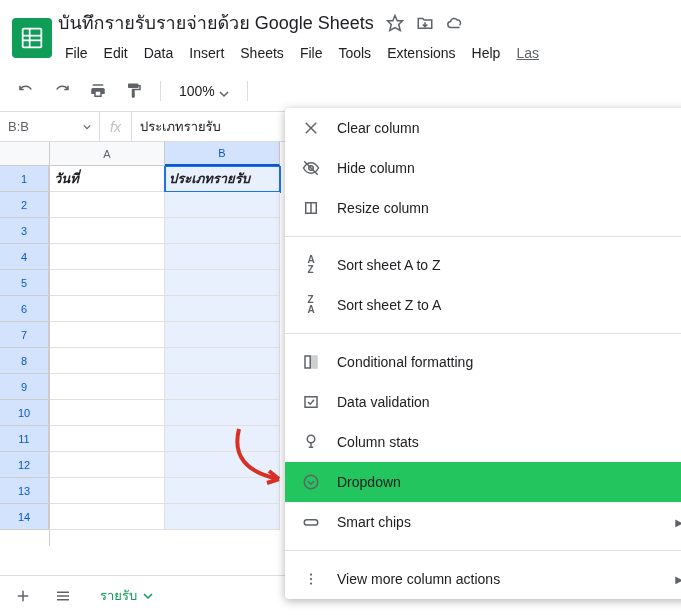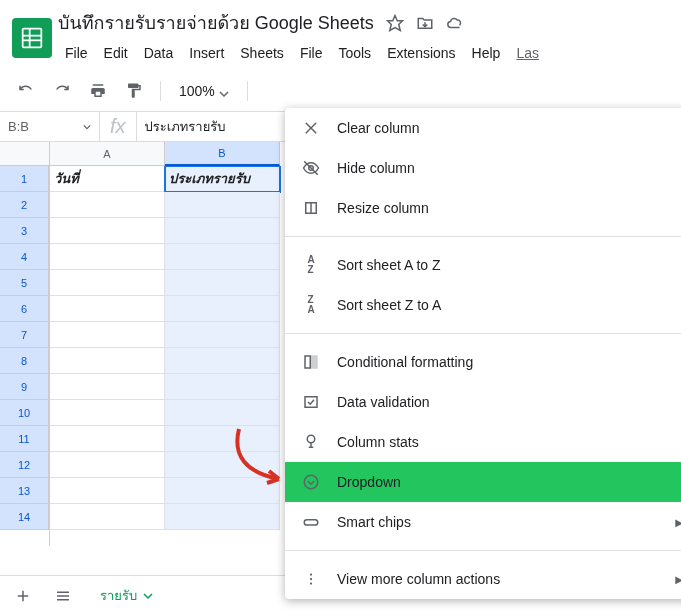--- a/index.html
+++ b/index.html
@@ -13,21 +13,21 @@
   .title-icon { color: #5f6368; display: flex; }
   .menubar { display: flex; gap: 2px; margin-top: 4px; }
   .menu-item { padding: 4px 7px; font-size: 14px; color: #202124; cursor: pointer; border-radius: 4px; }
   .menu-item.underline { text-decoration: underline; color: #5f6368; }
   .toolbar { display: flex; align-items: center; padding: 6px 12px; gap: 8px; border-bottom: 1px solid #dadce0; margin-top: 6px; }
   .tool-btn { width: 28px; height: 28px; display: flex; align-items: center; justify-content: center; color: #5f6368; cursor: pointer; border-radius: 4px; }
   .tool-sep { width: 1px; height: 20px; background: #dadce0; margin: 0 4px; }
   .zoom { display: flex; align-items: flex-end; gap: 4px; font-size: 14px; color: #202124; padding: 0 6px; cursor: pointer; }
   .formula-row { display: flex; align-items: center; border-bottom: 1px solid #dadce0; height: 30px; }
   .name-box { width: 100px; padding: 0 8px; display: flex; align-items: center; justify-content: space-between; border-right: 1px solid #dadce0; height: 100%; font-size: 13px; color: #5f6368; gap: 12px; }
-  .fx { padding: 0 10px; font-style: italic; color: #bdc1c6; font-size: 20px; border-right: 1px solid #dadce0; height: 100%; display: flex; align-items: center; }
+  .fx { padding: 0 10px; font-style: italic; color: #bdc1c6; font-size: 14px; border-right: 1px solid #dadce0; height: 100%; display: flex; align-items: center; }
   .formula-val { padding: 0 8px; font-size: 13px; color: #202124; }
   .grid { display: flex; height: 380px; overflow: hidden; position: relative; }
   .row-headers { width: 50px; border-right: 1px solid #ccc; }
   .corner { width: 50px; height: 24px; background: #f8f9fa; border-right: 1px solid #ccc; border-bottom: 1px solid #ccc; }
   .col-h { flex: 0 0 115px; height: 24px; background: #f8f9fa; border-right: 1px solid #ccc; border-bottom: 1px solid #ccc; display: flex; align-items: center; justify-content: center; font-size: 11px; color: #5f6368; }
   .col-h.sel { background: #d3e3fd; color: #0b57d0; border-bottom: 2px solid #0b57d0; }
   .row-h { height: 26px; background: #f8f9fa; border-bottom: 1px solid #ccc; border-right: 1px solid #ccc; display: flex; align-items: center; justify-content: center; font-size: 11px; color: #5f6368; }
   .row-h.sel { background: #d3e3fd; color: #0b57d0; }
   .grid-body { flex: 1; position: relative; }
   .grid-row { display: flex; height: 26px; }

